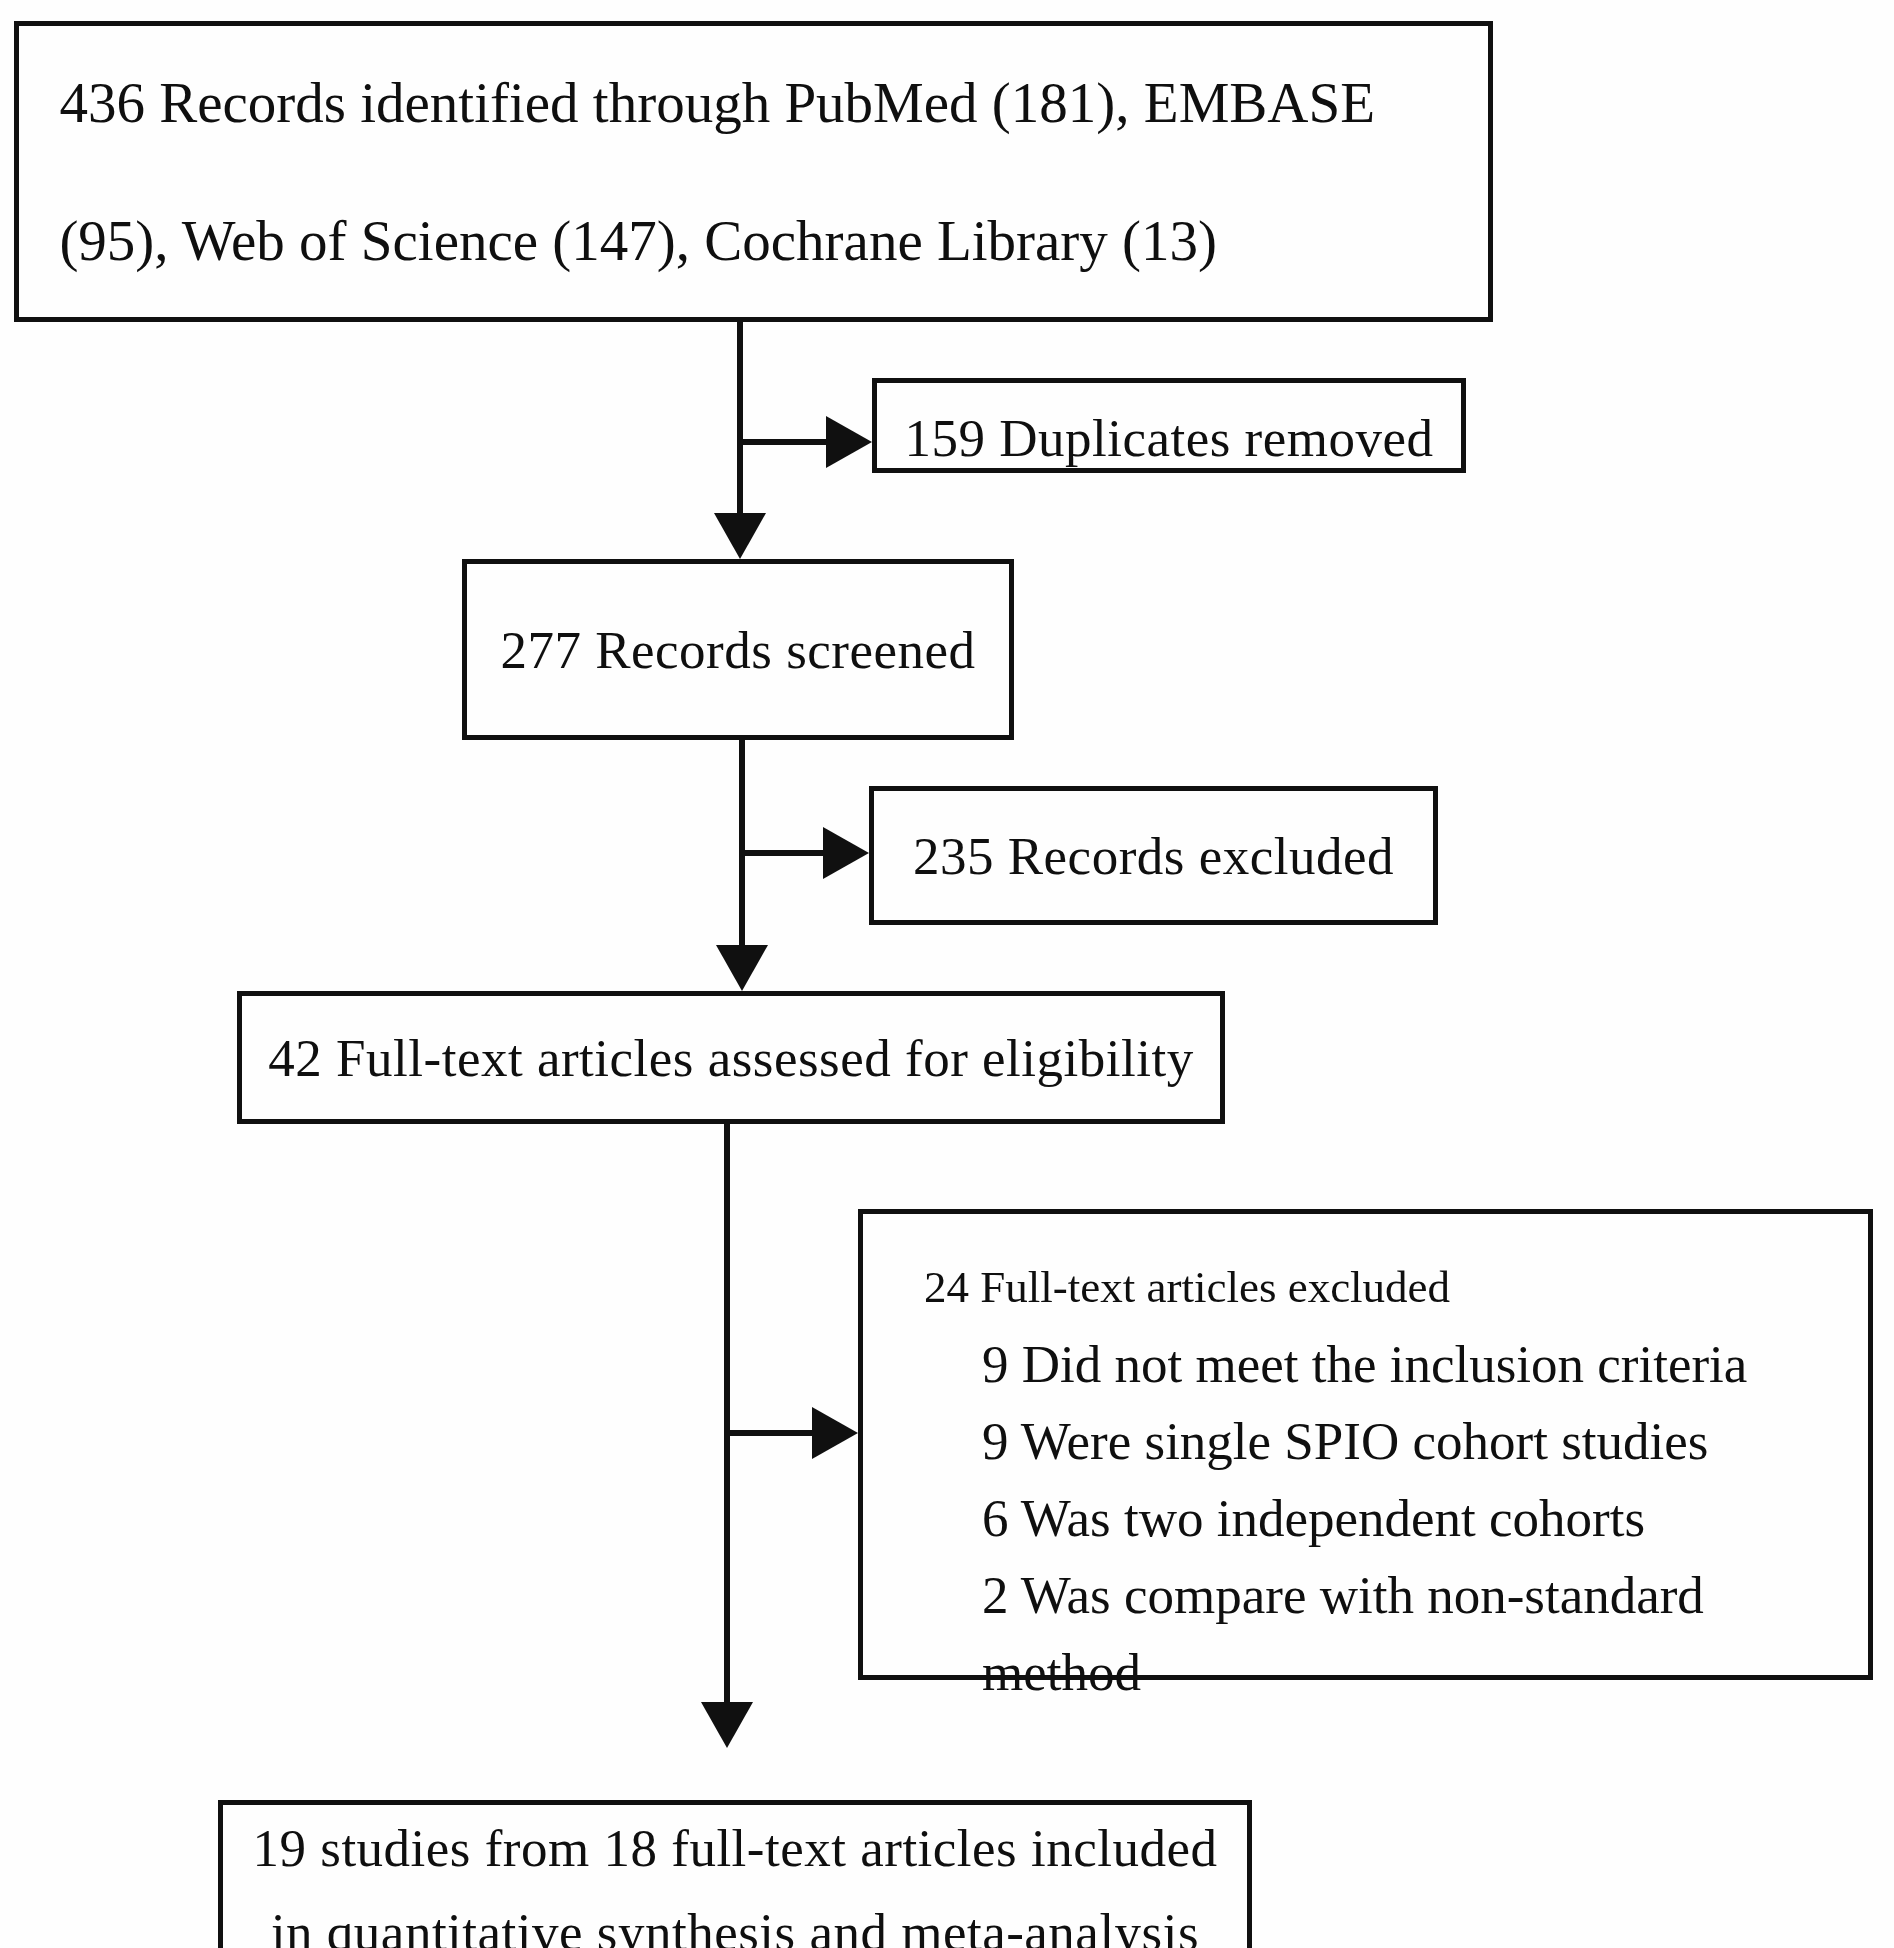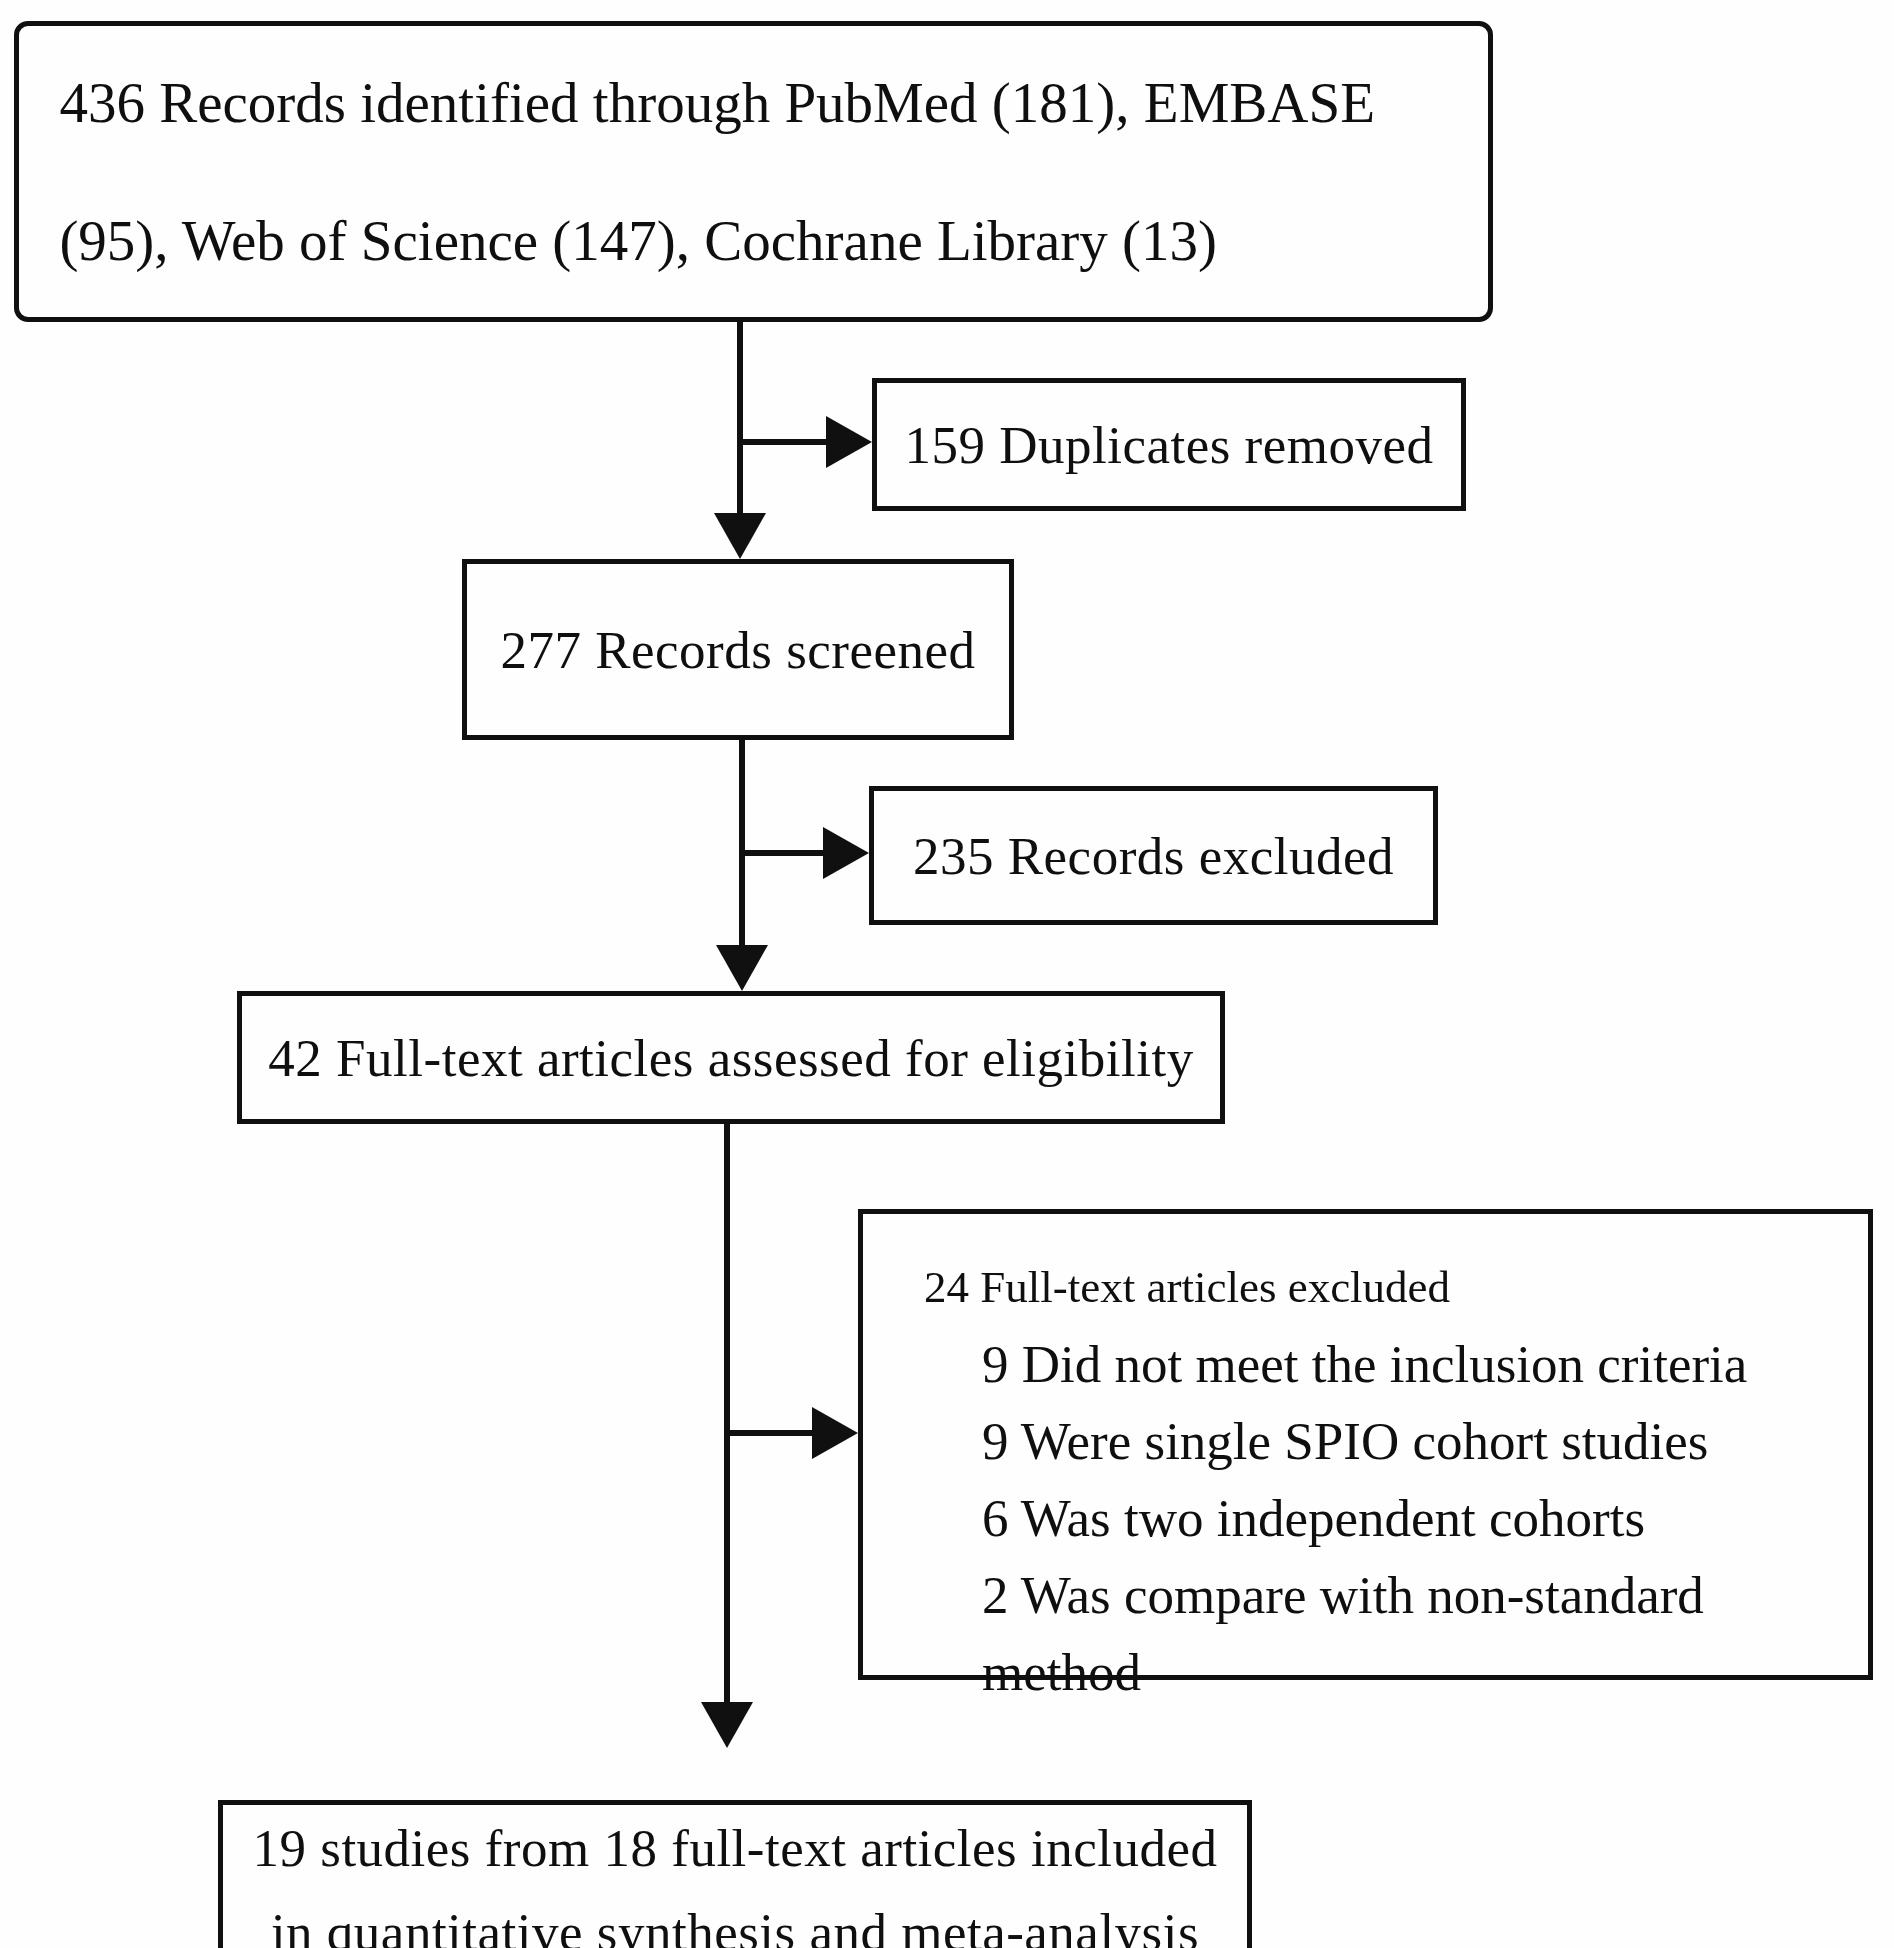--- a/index.html
+++ b/index.html
@@ -27,29 +27,29 @@
   }
   .box .label {
     font-size: 53px;
     line-height: 60px;
     text-align: center;
     letter-spacing: 0.5px;
   }
   #box-identified {
     left: 14.4px; top: 21px; width: 1479px; height: 301px;
     justify-content: center;
-    padding-left: 40px; padding-right: 19px; border-radius: 14px;
+    padding-left: 40px; padding-right: 19px;
   }
   #box-identified .srcline {
     font-size: 57px;
     line-height: 61px;
     text-align: left;
   }
   #box-identified .srcline + .srcline { margin-top: 77px; }
-  #box-duplicates { left: 872px; top: 378px; width: 594px; height: 133px; }
+  #box-duplicates { left: 872px; top: 378px; width: 594px; height: 95px; justify-content: flex-end; }
   #box-screened   { left: 462px; top: 559px; width: 552px; height: 181px; }
   #box-rec-excluded { left: 869px; top: 786px; width: 569px; height: 139px; }
   #box-fulltext   { left: 237px; top: 991px; width: 988px; height: 133px; }
   #box-ft-excluded {
     left: 858px; top: 1209px; width: 1015px; height: 471px;
     justify-content: flex-start;
     padding: 35px 17.3px 0 61px;
   }
   #box-ft-excluded .title {
     font-size: 45px;

